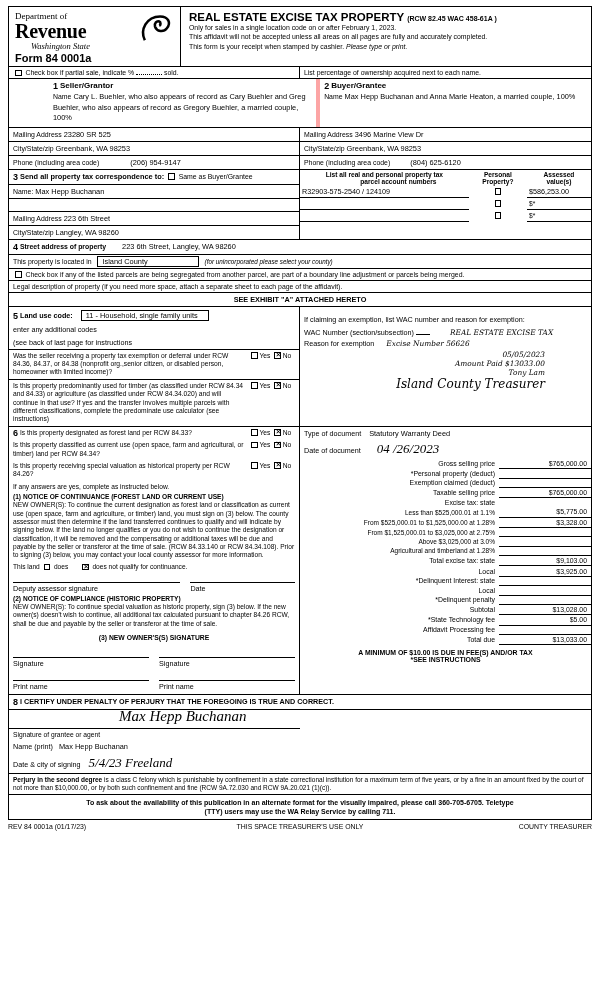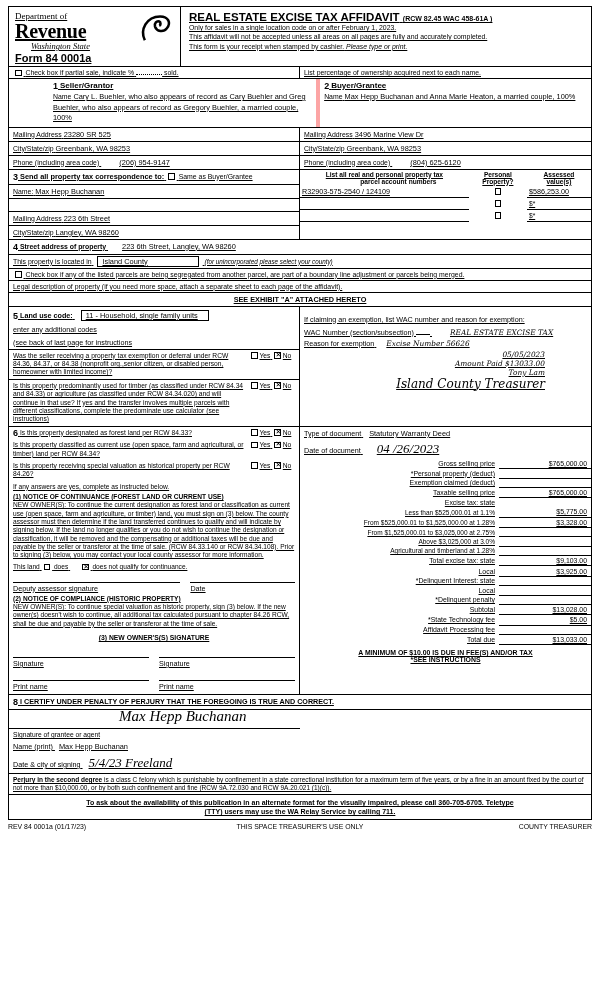--- a/index.html
+++ b/index.html
@@ -4,21 +4,21 @@
 <style>
   * { box-sizing: border-box; }
   html, body { margin:0; padding:0; background:#fff; }
   body {
     width:600px; height:988px;
     font-family:"Liberation Sans", sans-serif;
     font-size:7.2px; color:#000;
     position:relative;
   }
   .page { position:relative; width:600px; height:988px; padding:6px 8px; }
-  .frame { border:1.4px solid #000; width:584px; position:relative;text-decoration:underline; }
+  .frame { border:1.4px solid #000; width:584px; position:relative; }
 
   
   .hdr { display:flex; border-bottom:1.4px solid #000; }
   .hdr-left { width:172px; border-right:1.4px solid #000; padding:4px 4px 2px 6px; position:relative; }
   .dor-line1 { font-size:9px; font-family:"Liberation Serif", serif; }
   .dor-line2 { font-size:20px; font-family:"Liberation Serif", serif; font-weight:bold; line-height:20px; letter-spacing:-0.3px;}
   .dor-line3 { font-size:8.5px; font-family:"Liberation Serif", serif; font-style:italic; margin-left:16px;}
   .formno { font-size:11px; font-weight:bold; margin-top:1px; }
   .swirl { position:absolute; right:8px; top:6px; width:34px; height:34px; }
   .hdr-right { flex:1; padding:4px 6px 2px 8px; }
@@ -105,21 +105,21 @@
       <div class="hdr-left">
         <svg class="swirl" viewBox="0 0 40 40">
           <path d="M8 32 C2 20 10 4 26 4 C36 4 39 12 34 18 C30 23 22 22 20 16 C19 12 22 9 25 10 C27 11 27 14 25 15" fill="none" stroke="#000" stroke-width="3"></path>
         </svg>
         <div class="dor-line1">Department of</div>
         <div class="dor-line2">Revenue</div>
         <div class="dor-line3">Washington State</div>
         <div class="formno">Form 84 0001a</div>
       </div>
       <div class="hdr-right">
-        <div class="title"><span>REAL ESTATE EXCISE TAX AFFIDAVIT</span>
+        <div class="title"><span>REAL ESTATE EXCISE TAX PROPERTY</span>
           <span class="small">(RCW 82.45 WAC 458-61A )</span></div>
         <div class="sub">Only for sales in a single location code on or after February 1, 2023.</div>
         <div class="sub">This affidavit will not be accepted unless all areas on all pages are fully and accurately completed.</div>
         <div class="sub"><span>This form is your receipt when stamped by cashier.</span>
           <i>Please type or print.</i></div>
       </div>
     </div>
 
     <div class="partial">
       <div class="l">
@@ -168,21 +168,21 @@
       </div>
       <div class="cell half">
         <span class="lbl">City/State/zip</span>
         <span class="fill">Greenbank, WA  98253</span>
       </div>
     </div>
 
     <div class="row bb">
       <div class="cell half br">
         <span class="lbl">Phone (including area code)</span>
-        <span class="fill" style="margin-left:18px">(206) 954-9147</span>
+        <span class="fill" style="margin-left:29px">(206) 954-9147</span>
       </div>
       <div class="cell half">
         <span class="lbl">Phone (including area code)</span>
         <span class="fill" style="margin-left:18px">(804) 625-6120</span>
       </div>
     </div>
 
     <div class="s3">
       <div class="l">
         <div class="cell">

